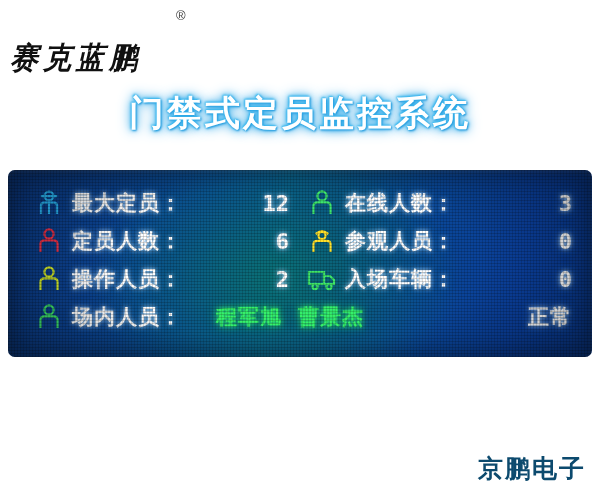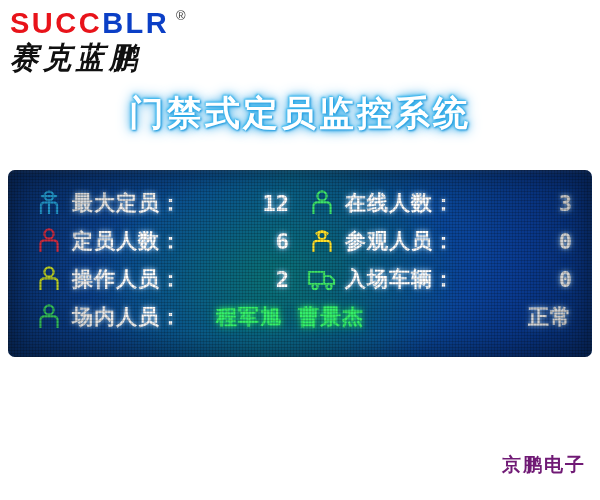--- a/index.html
+++ b/index.html
@@ -191,33 +191,30 @@
     white-space: nowrap;
   }
 
   
   #footer-brand {
     position: absolute;
     right: 14px;
     top: 452px;
     font-family: "DejaVu Sans", "Liberation Sans", sans-serif;
     font-weight: bold;
-    font-size: 19px;
+    font-size: 25px;
     letter-spacing: 2px;
-    color: #701a75;
+    color: #0c4a6e;
     white-space: nowrap;
   }
 </style>
 </head>
 <body>
 
 <div id="brand">
-  <div id="brand-latin">
-    <span class="brand-red">SUCC</span><span class="brand-blue">BLR</span>
-  </div>
   <div id="brand-reg">®</div>
   <div id="brand-cn">赛克蓝鹏</div>
 </div>
 
 <div id="title">门禁式定员监控系统</div>
 
 <div id="led-panel">
   <div id="led-content">
 
     <div class="led-row">

